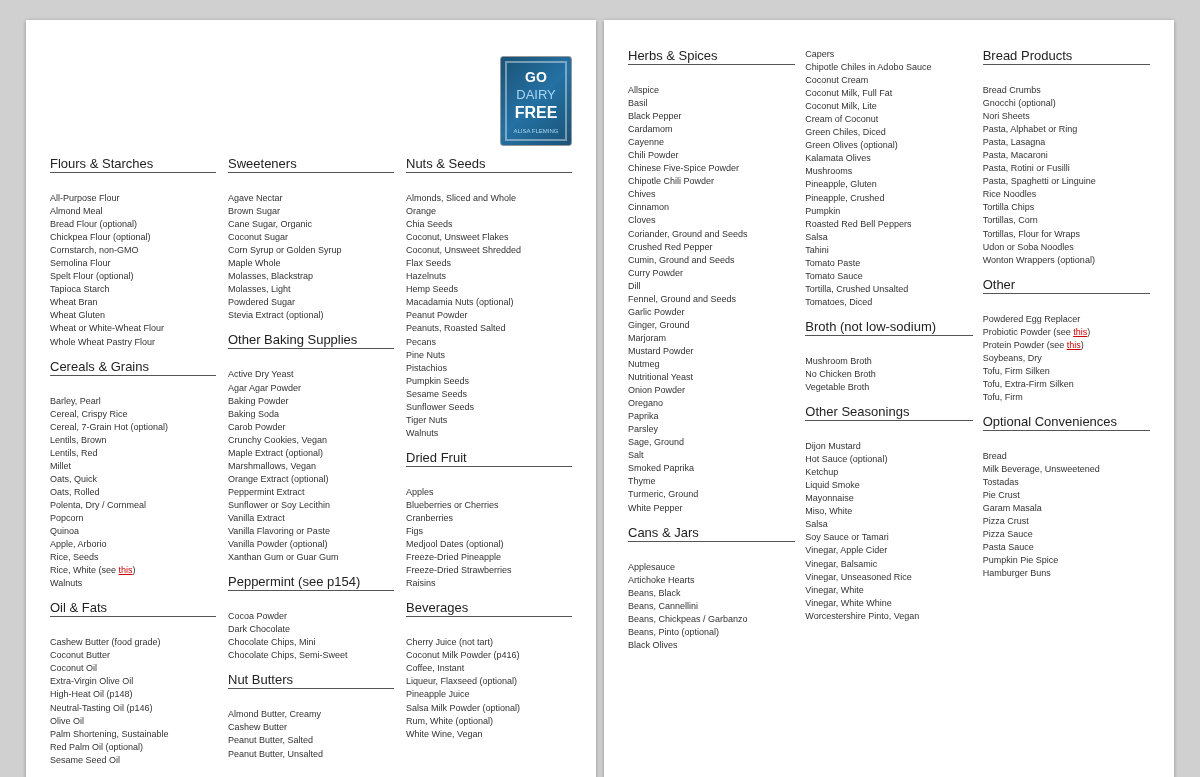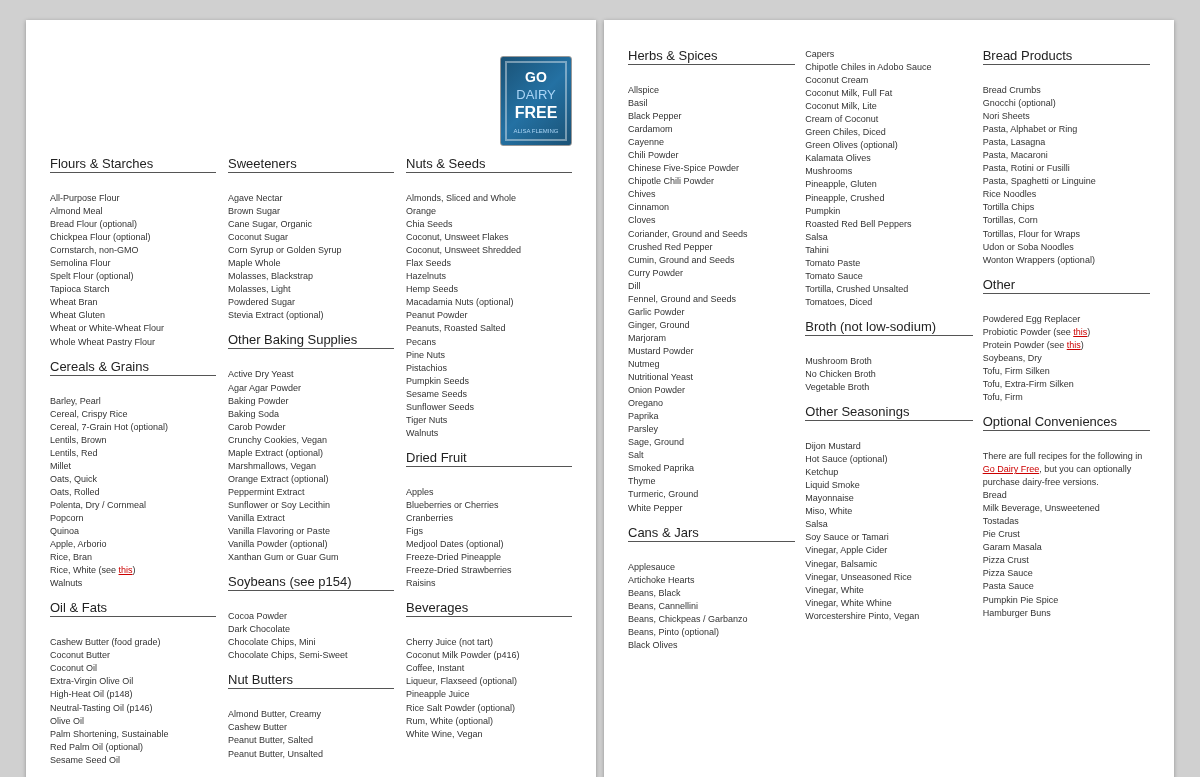--- a/index.html
+++ b/index.html
@@ -158,21 +158,21 @@
           <div class="item">Cereal, 7-Grain Hot (optional)</div>
           <div class="item">Lentils, Brown</div>
           <div class="item">Lentils, Red</div>
           <div class="item">Millet</div>
           <div class="item">Oats, Quick</div>
           <div class="item">Oats, Rolled</div>
           <div class="item">Polenta, Dry / Cornmeal</div>
           <div class="item">Popcorn</div>
           <div class="item">Quinoa</div>
           <div class="item">Apple, Arborio</div>
-          <div class="item">Rice, Bran</div>
+          <div class="item">Rice, Seeds</div>
           <div class="item">Rice, White (see <a href="#" style="color:#cc0000">this</a>)</div>
           <div class="item">Walnuts</div>
           <div class="section-header">Oil &amp; Fats</div>
           <div class="item">Cashew Butter (food grade)</div>
           <div class="item">Coconut Butter</div>
           <div class="item">Coconut Oil</div>
           <div class="item">Extra-Virgin Olive Oil</div>
           <div class="item">High-Heat Oil (p148)</div>
           <div class="item">Neutral-Tasting Oil (p146)</div>
           <div class="item">Olive Oil</div>
@@ -201,21 +201,21 @@
           <div class="item">Crunchy Cookies, Vegan</div>
           <div class="item">Maple Extract (optional)</div>
           <div class="item">Marshmallows, Vegan</div>
           <div class="item">Orange Extract (optional)</div>
           <div class="item">Peppermint Extract</div>
           <div class="item">Sunflower or Soy Lecithin</div>
           <div class="item">Vanilla Extract</div>
           <div class="item">Vanilla Flavoring or Paste</div>
           <div class="item">Vanilla Powder (optional)</div>
           <div class="item">Xanthan Gum or Guar Gum</div>
-          <div class="section-header">Soybeans (see p154)</div>
+          <div class="section-header">Peppermint (see p154)</div>
           <div class="item">Cocoa Powder</div>
           <div class="item">Dark Chocolate</div>
           <div class="item">Chocolate Chips, Mini</div>
           <div class="item">Chocolate Chips, Semi-Sweet</div>
           <div class="section-header">Nut Butters</div>
           <div class="item">Almond Butter, Creamy</div>
           <div class="item">Cashew Butter</div>
           <div class="item">Peanut Butter, Salted</div>
           <div class="item">Peanut Butter, Unsalted</div>
         </div>
@@ -248,21 +248,21 @@
           <div class="item">Medjool Dates (optional)</div>
           <div class="item">Freeze-Dried Pineapple</div>
           <div class="item">Freeze-Dried Strawberries</div>
           <div class="item">Raisins</div>
           <div class="section-header">Beverages</div>
           <div class="item">Cherry Juice (not tart)</div>
           <div class="item">Coconut Milk Powder (p416)</div>
           <div class="item">Coffee, Instant</div>
           <div class="item">Liqueur, Flaxseed (optional)</div>
           <div class="item">Pineapple Juice</div>
-          <div class="item">Rice Salt Powder (optional)</div>
+          <div class="item">Salsa Milk Powder (optional)</div>
           <div class="item">Rum, White (optional)</div>
           <div class="item">White Wine, Vegan</div>
         </div>
       </div>
   </div>
 
   <div class="page right-page">
     <div class="columns-container" id="right-cols">
         <div class="col">
           <div class="section-header">Herbs &amp; Spices</div>
@@ -367,21 +367,20 @@
           <div class="item">Wonton Wrappers (optional)</div>
           <div class="section-header">Other</div>
           <div class="item">Powdered Egg Replacer</div>
           <div class="item">Probiotic Powder (see <a href="#" style="color:#cc0000">this</a>)</div>
           <div class="item">Protein Powder (see <a href="#" style="color:#cc0000">this</a>)</div>
           <div class="item">Soybeans, Dry</div>
           <div class="item">Tofu, Firm Silken</div>
           <div class="item">Tofu, Extra-Firm Silken</div>
           <div class="item">Tofu, Firm</div>
           <div class="section-header">Optional Conveniences</div>
-          <div class="item">There are full recipes for the following in <a href="#" style="color:#cc0000">Go Dairy Free</a>, but you can optionally purchase dairy-free versions.</div>
           <div class="item">Bread</div>
           <div class="item">Milk Beverage, Unsweetened</div>
           <div class="item">Tostadas</div>
           <div class="item">Pie Crust</div>
           <div class="item">Garam Masala</div>
           <div class="item">Pizza Crust</div>
           <div class="item">Pizza Sauce</div>
           <div class="item">Pasta Sauce</div>
           <div class="item">Pumpkin Pie Spice</div>
           <div class="item">Hamburger Buns</div>

